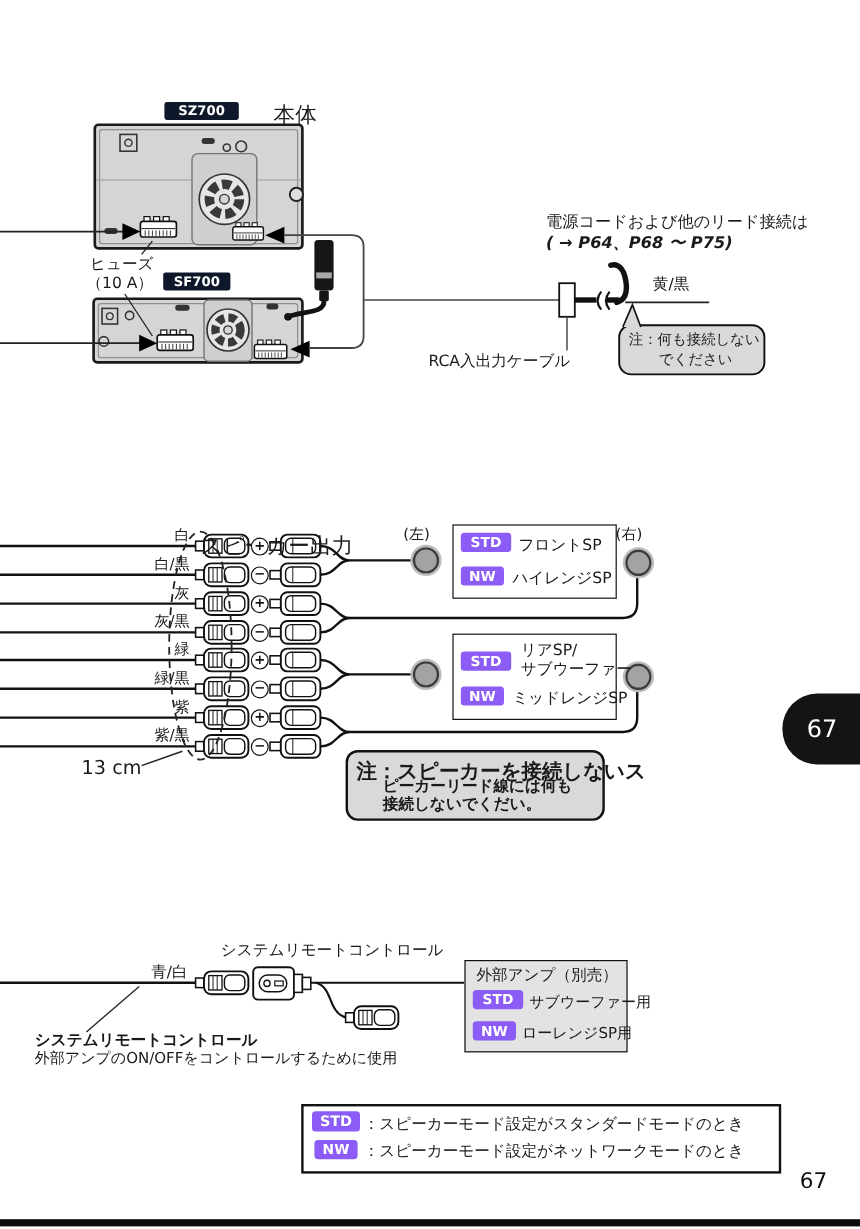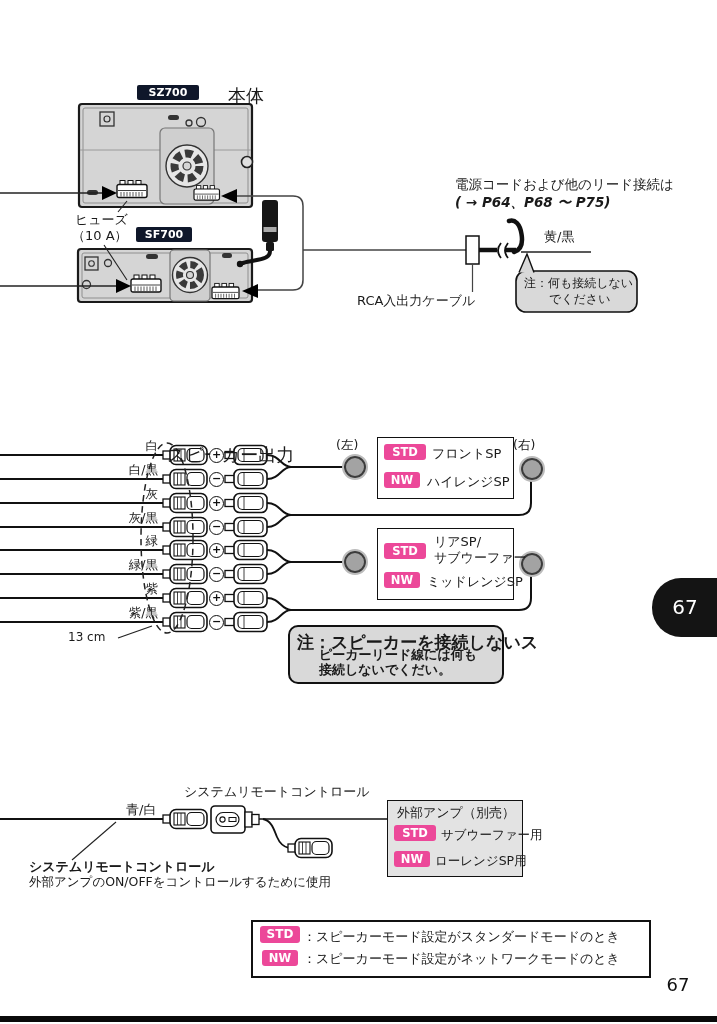--- a/index.html
+++ b/index.html
@@ -1,20 +1,20 @@
 <!DOCTYPE html>
 <html><head>
 <meta charset="utf-8">
 <style>
   html,body{margin:0;padding:0;background:#fff;}
   #page{position:relative;width:717px;height:1024px;background:#fff;overflow:hidden;
         font-family:"DejaVu Sans",sans-serif;color:#111;}
   #linework{position:absolute;left:0;top:0;}
   .lbl{position:absolute;white-space:nowrap;color:#1a1a1a;}
-  .badge{position:absolute;background:#ec4899;color:#fff;font-weight:bold;
+  .badge{position:absolute;background:#8b5cf6;color:#fff;font-weight:bold;
          text-align:center;border-radius:3px;font-size:11.5px;height:16px;line-height:16px;}
   .polcircle{position:absolute;width:13px;height:13px;border:1.6px solid #111;border-radius:50%;
              background:#fff;font-size:11px;line-height:12px;text-align:center;font-weight:bold;}
   .wbox{position:absolute;background:#fff;border:1.6px solid #111;}
   .graybox{position:absolute;background:#e3e3e3;border:1.6px solid #111;}
   .notebox{position:absolute;background:#d9d9d9;border:2px solid #111;border-radius:10px;}
   .blackbadge-sm{position:absolute;background:#0f172a;color:#fff;font-weight:bold;
          text-align:center;border-radius:2px;font-size:11px;height:15px;line-height:15px;}
   .tab67{position:absolute;left:652px;top:578px;width:66px;height:59px;background:#141414;
          border-radius:29px 0 0 29px;color:#fff;font-size:20px;line-height:59px;text-align:center;}
@@ -239,21 +239,21 @@
 
 <div class="polcircle" style="left:209px;top:448px;">+</div>
 <div class="polcircle" style="left:209px;top:472px;">−</div>
 <div class="polcircle" style="left:209px;top:496px;">+</div>
 <div class="polcircle" style="left:209px;top:520px;">−</div>
 <div class="polcircle" style="left:209px;top:543px;">+</div>
 <div class="polcircle" style="left:209px;top:567px;">−</div>
 <div class="polcircle" style="left:209px;top:591px;">+</div>
 <div class="polcircle" style="left:209px;top:615px;">−</div>
 
-<div class="lbl" style="left:68px;top:630px;font-size:12px;">13 cm</div>
+<div class="lbl" style="left:68px;top:630px;font-size:16px;">13 cm</div>
 <div class="lbl" style="left:336px;top:437px;font-size:12.5px;">(左)</div>
 <div class="lbl" style="left:513px;top:437px;font-size:12.5px;">(右)</div>
 
 <div class="wbox" style="left:377px;top:437px;width:135px;height:60px;"></div>
 <div class="badge" style="left:384px;top:444px;width:42px;">STD</div>
 <div class="lbl" style="left:432px;top:445px;font-size:13px;">フロントSP</div>
 <div class="badge" style="left:384px;top:472px;width:36px;">NW</div>
 <div class="lbl" style="left:427px;top:473px;font-size:13px;">ハイレンジSP</div>
 
 <div class="wbox" style="left:377px;top:528px;width:135px;height:70px;"></div>

